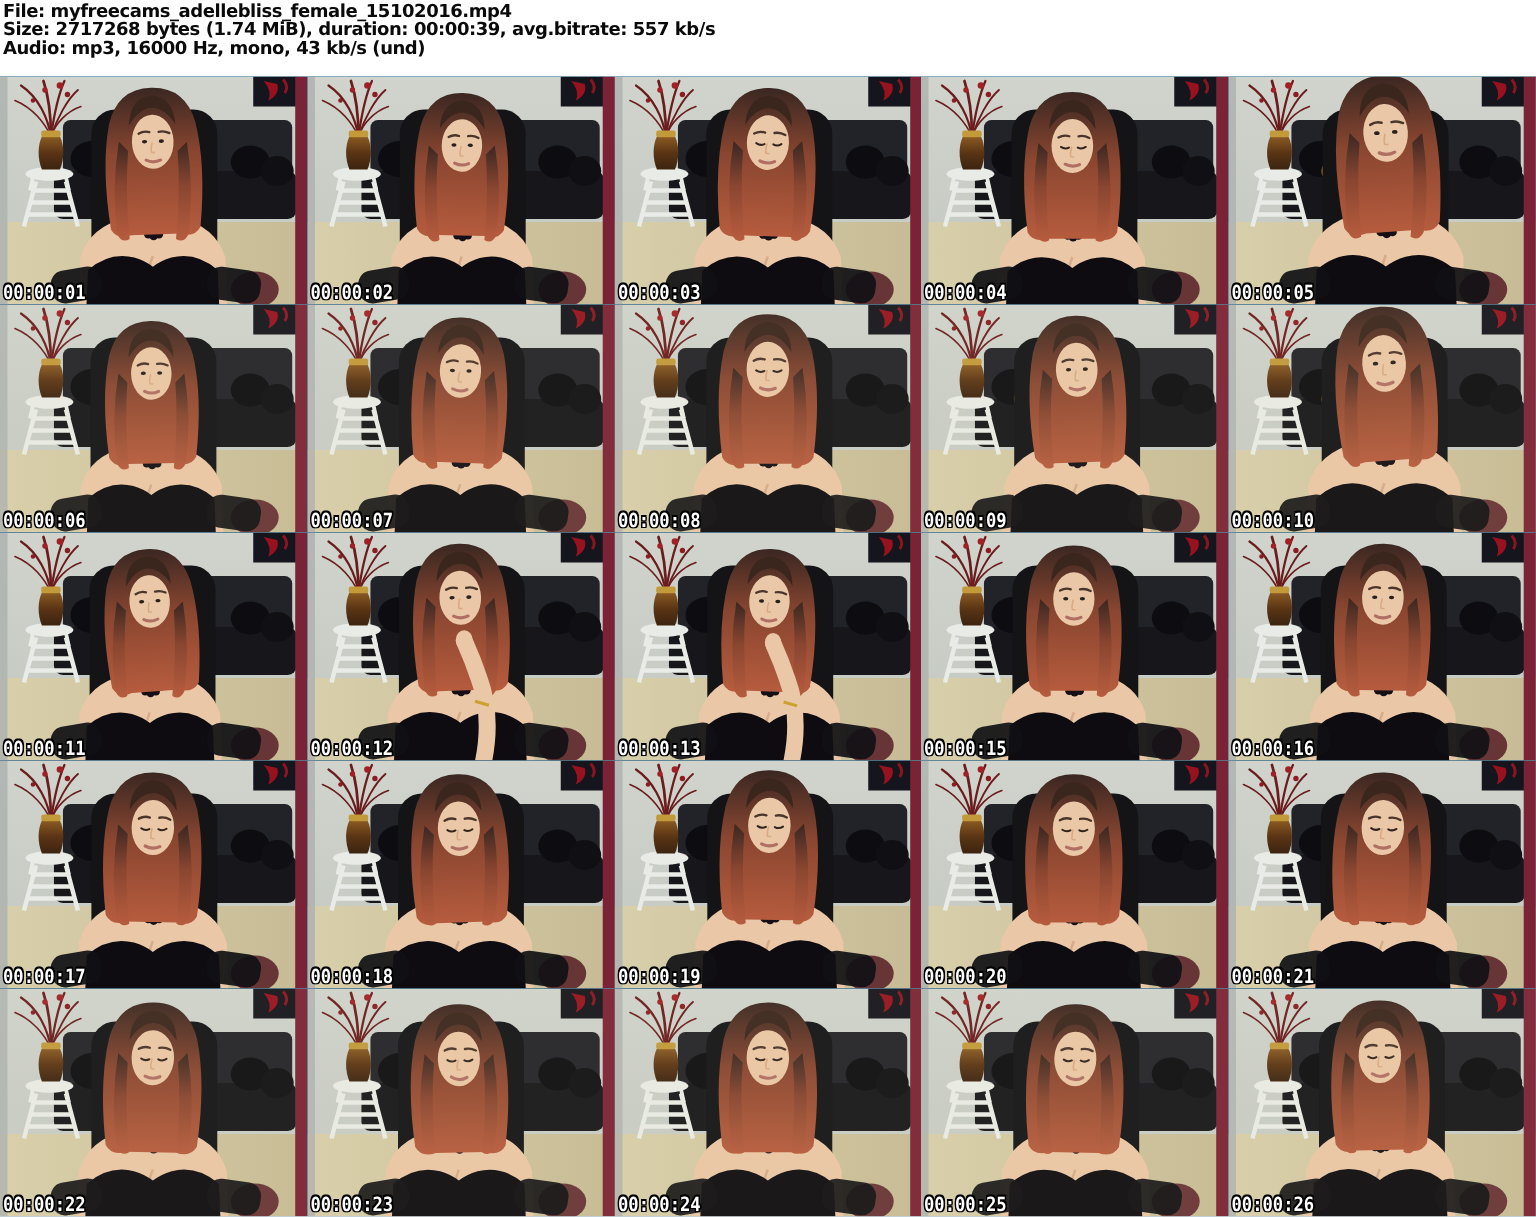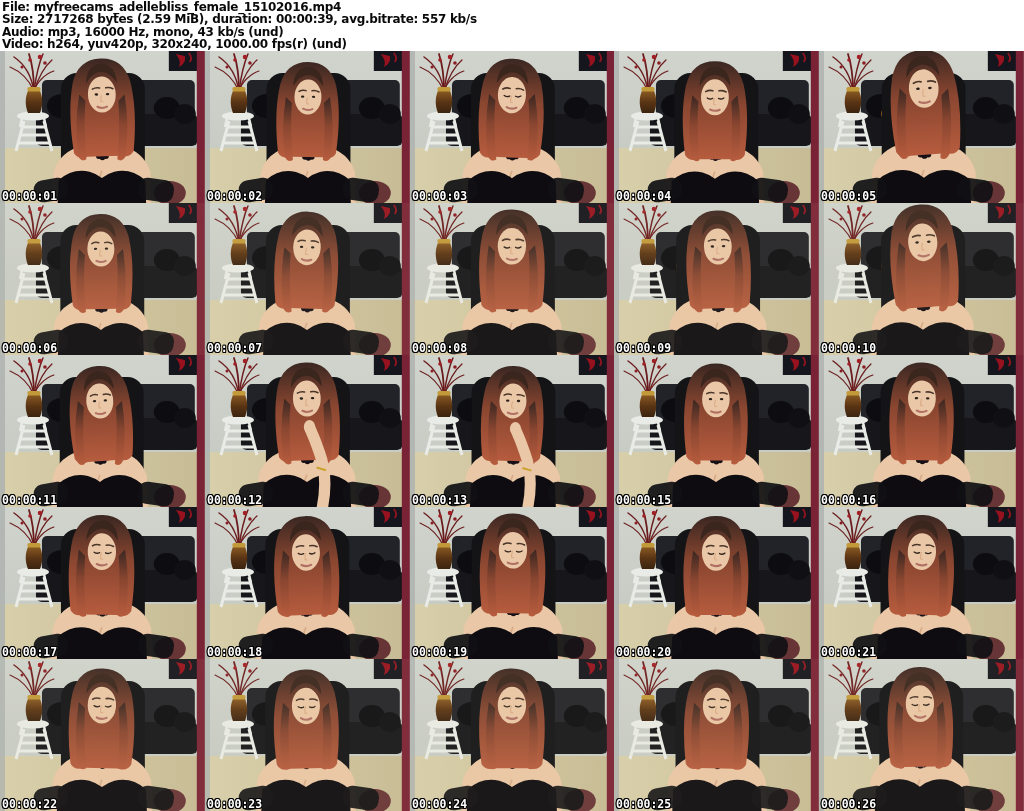--- a/index.html
+++ b/index.html
@@ -34,23 +34,22 @@
        0   -1px 0 var(--c-timestamp-outline,#000), 0    1px 0 var(--c-timestamp-outline,#000);
   }
 </style>
 </head>
 <body>
 
 <div class="sheet">
 
   <header class="meta">
     <div class="hline">File: myfreecams_adellebliss_female_15102016.mp4</div>
-    <div class="hline">Size: 2717268 bytes (2.59 MiB), duration: 00:00:39, avg.bitrate: 557 kb/s</div>
+    <div class="hline">Size: 2717268 bytes (1.74 MiB), duration: 00:00:39, avg.bitrate: 557 kb/s</div>
     <div class="hline">Audio: mp3, 16000 Hz, mono, 43 kb/s (und)</div>
-    <div class="hline">Video: h264, yuv420p, 320x240, 1000.00 fps(r) (und)</div>
   </header>
 
   <main class="grid">
       <figure class="thumb">
     <div class="art">
 <svg viewBox="0 0 205 152" preserveAspectRatio="none" xmlns="http://www.w3.org/2000/svg">
  <defs>
   <linearGradient id="hg0" x1="0" y1="0" x2="0" y2="1">
    <stop offset="0" stop-color="var(--c-hair-root)"></stop>
    <stop offset="0.45" stop-color="var(--c-hair-mid)"></stop>

